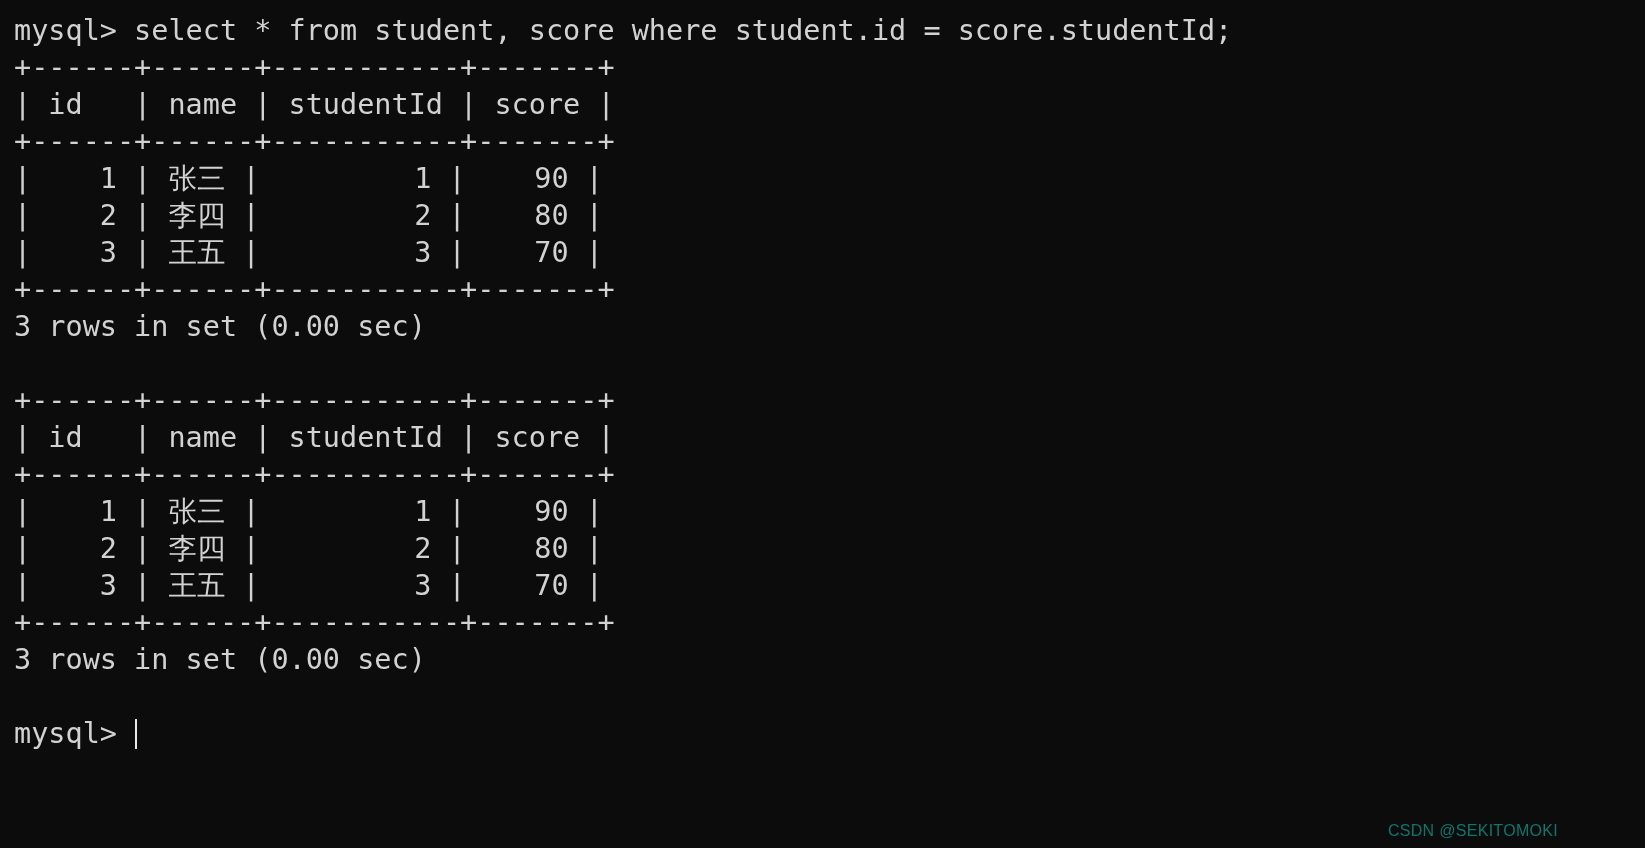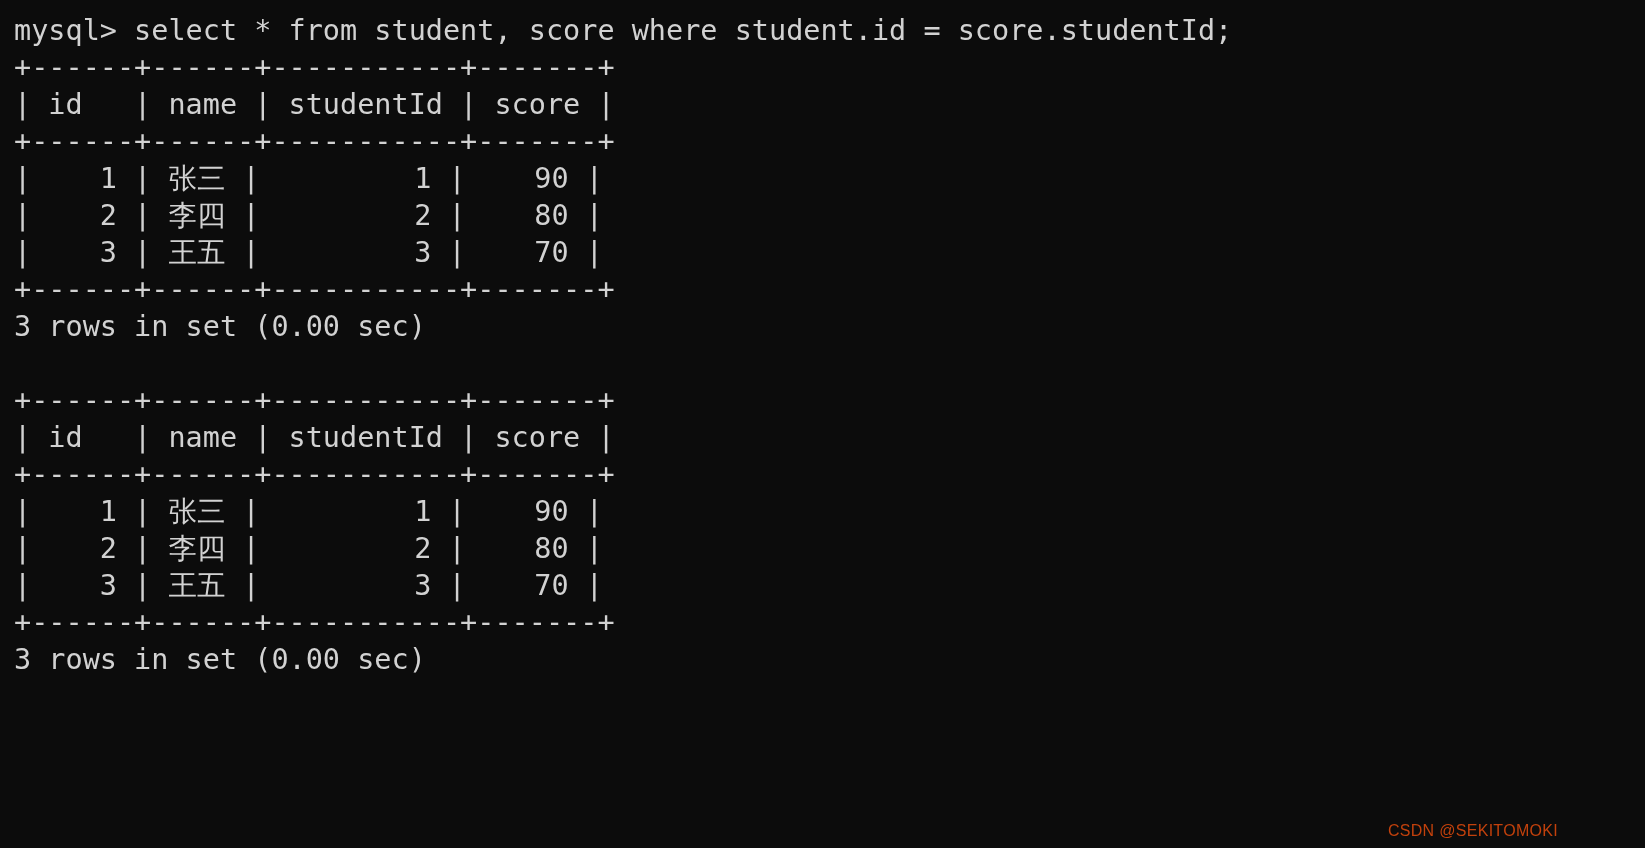--- a/index.html
+++ b/index.html
@@ -55,21 +55,21 @@
     background: #e8e8e8;
     margin-left: 1px;
     vertical-align: middle;
   }
   #watermark {
     position: absolute;
     right: 10px;
     bottom: 8px;
     font-family: "Liberation Sans", sans-serif;
     font-size: 16px;
-    color: #c2410c;
+    color: #0f766e;
     letter-spacing: 0.3px;
     white-space: pre;
   }
 </style>
 </head>
 <body>
 
 <div id="terminal">
 
   <div class="term-line">mysql&gt; select * from student, score where student.id = score.studentId;</div>
@@ -86,15 +86,19 @@
   <div class="term-line">+------+------+-----------+-------+</div>
   <div class="term-line">| id   | name | studentId | score |</div>
   <div class="term-line">+------+------+-----------+-------+</div>
   <div class="term-line">|    1 | 张三 |         1 |    90 |</div>
   <div class="term-line">|    2 | 李四 |         2 |    80 |</div>
   <div class="term-line">|    3 | 王五 |         3 |    70 |</div>
   <div class="term-line">+------+------+-----------+-------+</div>
   <div class="term-line">3 rows in set (0.00 sec)</div>
   <div class="term-line blank"></div>
 
+  <div class="prompt-line">
+    <span class="prompt-text">mysql&gt; </span>
+      <span class="cursor"></span>
+  </div>
 
   <div id="watermark">CSDN @SEKITOMOKI</div>
 </div>
 
 </body></html>

